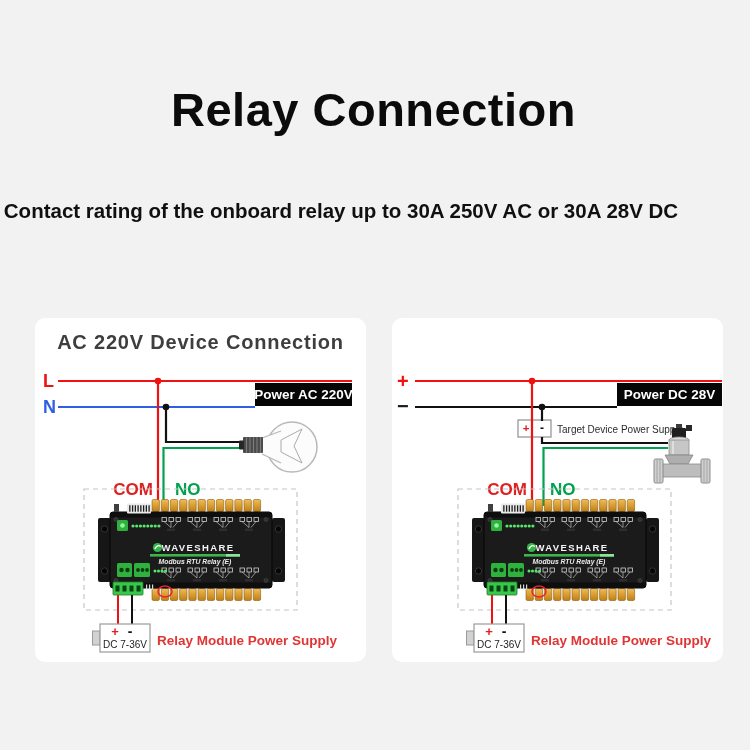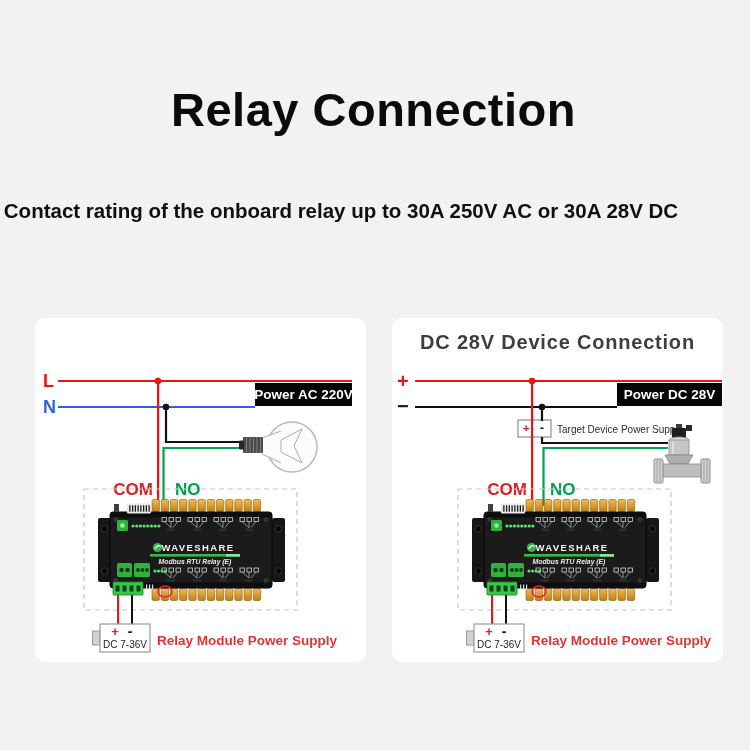--- a/index.html
+++ b/index.html
@@ -131,20 +131,21 @@
         </g>
         <ellipse cx="67" cy="93.5" rx="7" ry="5.5" fill="none" stroke="#e8262b" stroke-width="1.5"></ellipse>
       </g>
     </defs>
   </svg>
 
   <h1 class="main-title">Relay Connection</h1>
   <p class="subtitle">Contact rating of the onboard relay up to 30A 250V AC or 30A 28V DC</p>
 
   <section class="panel left">
+    <h2 class="panel-title">AC 220V Device Connection</h2>
     <svg class="diagram" width="331" height="344" viewBox="0 0 331 344">
 
       <line x1="23" y1="63" x2="317" y2="63" stroke="#f01111" stroke-width="2.2"></line>
       <line x1="23" y1="89" x2="220" y2="89" stroke="#2e5fe4" stroke-width="2.2"></line>
       <text x="8" y="69" font-size="18" font-weight="bold" fill="#f01111">L</text>
       <text x="8" y="95" font-size="18" font-weight="bold" fill="#2e5fe4">N</text>
 
       <rect x="220" y="65" width="97" height="23" fill="#060606"></rect>
       <text x="268.5" y="81" text-anchor="middle" font-size="13.5" font-weight="bold" fill="#ffffff">Power AC 220V</text>
 
@@ -179,21 +180,20 @@
         <rect x="65" y="306" width="50" height="28" fill="#ffffff" stroke="#9a9a9a" stroke-width="1.2"></rect>
         <text x="80" y="318" text-anchor="middle" font-size="13" font-weight="bold" fill="#e02020">+</text>
         <text x="95" y="318" text-anchor="middle" font-size="14" font-weight="bold" fill="#111111">-</text>
         <text x="90" y="330" text-anchor="middle" font-size="10" fill="#222222">DC 7-36V</text>
       </g>
       <text x="122" y="327" font-size="13.5" font-weight="bold" fill="#e03535">Relay Module Power Supply</text>
     </svg>
   </section>
 
   <section class="panel right">
-    <h2 class="panel-title">DC 28V Device Connection</h2>
     <svg class="diagram" width="331" height="344" viewBox="0 0 331 344">
 
       <line x1="23" y1="63" x2="330" y2="63" stroke="#f01111" stroke-width="2.2"></line>
       <line x1="23" y1="89" x2="225" y2="89" stroke="#111111" stroke-width="2.2"></line>
       <text x="5" y="70" font-size="20" font-weight="bold" fill="#f01111">+</text>
       <text x="5" y="95" font-size="20" font-weight="bold" fill="#1a1a1a">−</text>
 
       <rect x="225" y="65" width="105" height="23" fill="#060606"></rect>
       <text x="277.5" y="81" text-anchor="middle" font-size="13.5" font-weight="bold" fill="#ffffff">Power DC 28V</text>
 

